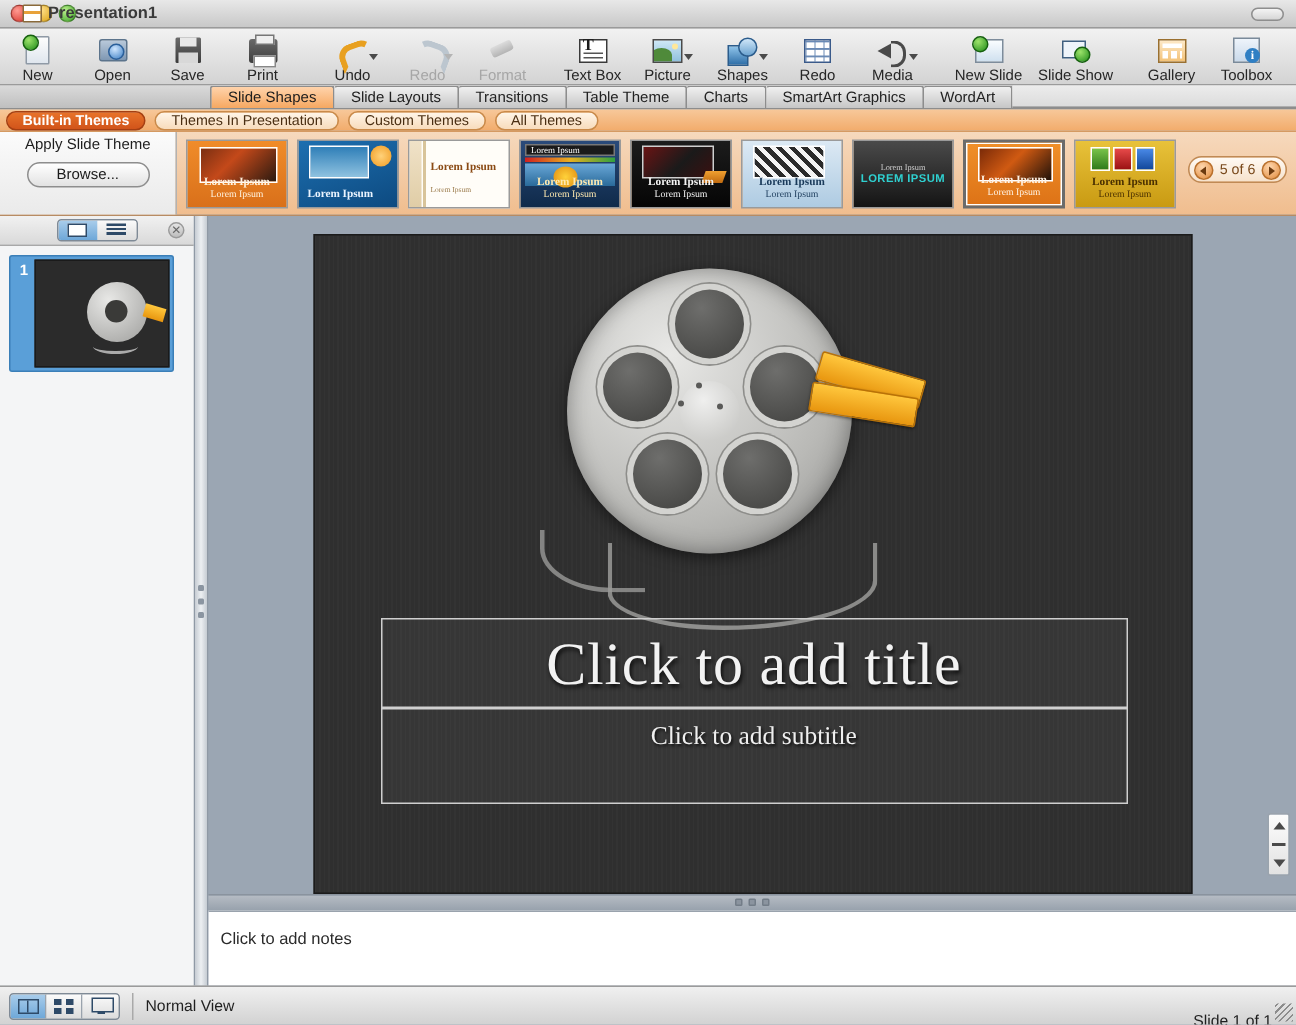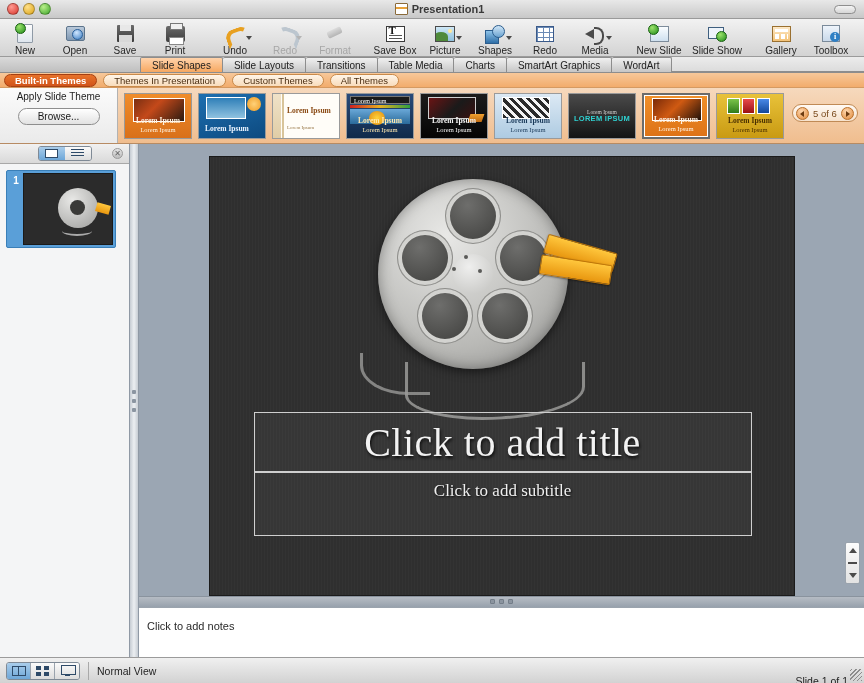--- a/index.html
+++ b/index.html
@@ -20,21 +20,21 @@
     display:flex; align-items:center; position:relative;
   }
   .traffic { display:flex; gap:4px; margin-left:7px; }
   .tl { width:12px; height:12px; border-radius:50%; border:1px solid rgba(0,0,0,.28); }
   .tl.red    { background: radial-gradient(circle at 35% 30%, #ff9a92, #d8352b); }
   .tl.yellow { background: radial-gradient(circle at 35% 30%, #ffe08a, #dba316); }
   .tl.green  { background: radial-gradient(circle at 35% 30%, #b9f08a, #3da42a); }
   .title-center {
     position:absolute; left:0; right:0; text-align:center;
     font-size:11px; color:#3a3a3a; font-weight:bold;
-    display:flex; justify-content:center; align-items:center; gap:4px;padding-left:15px;
+    display:flex; align-items:center; gap:4px;padding-left:15px;
   }
   .doc-icon {
     width:13px;height:12px;border:1px solid #8a6a3a;border-radius:1px;
     background: linear-gradient(#fff 0 35%, #e8a23a 35% 55%, #fff 55% 100%);
     display:inline-block;
   }
   .tb-right { position:absolute; right:8px; top:5px; }
   .pillbtn { width:22px;height:9px;border:1px solid #8e8e8e;border-radius:5px;background:linear-gradient(#f4f4f4,#d6d6d6); }
 
   
@@ -383,21 +383,21 @@
       </div>
     </div>
 
     <div class="tsep"></div>
 
     <div class="tgroup">
       <div class="tbtn">
         <div class="ic">
             <div class="ic-textbox"></div>
           </div>
-        <div class="lb">Save Box</div>
+        <div class="lb">Text Box</div>
       </div>
       <div class="tbtn">
         <div class="ic">
             <div class="ic-picture"></div>
             <div class="arw"></div>
           </div>
         <div class="lb">Picture</div>
       </div>
       <div class="tbtn">
         <div class="ic">
@@ -458,21 +458,21 @@
     <div class="tsep"></div>
 
     <div class="tsep"></div>
 
   </div>
 
   <div class="tabbar">
     <div class="tab active">Slide Shapes</div>
     <div class="tab">Slide Layouts</div>
     <div class="tab">Transitions</div>
-    <div class="tab">Table Media</div>
+    <div class="tab">Table Theme</div>
     <div class="tab">Charts</div>
     <div class="tab">SmartArt Graphics</div>
     <div class="tab">WordArt</div>
     <div class="tabfill"></div>
   </div>
 
   <div class="subtabs">
     <div class="pill active">Built-in Themes</div>
     <div class="pill">Themes In Presentation</div>
     <div class="pill">Custom Themes</div>

